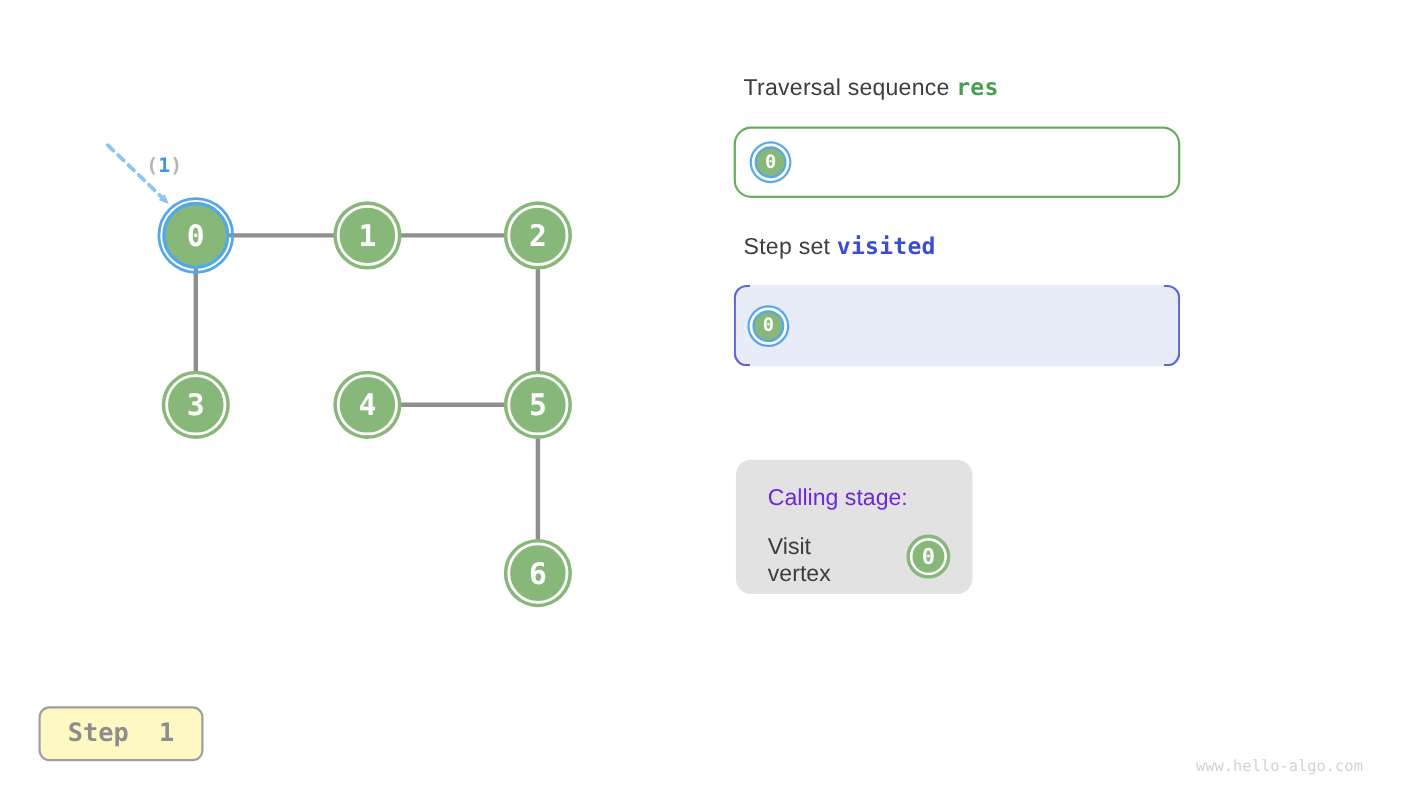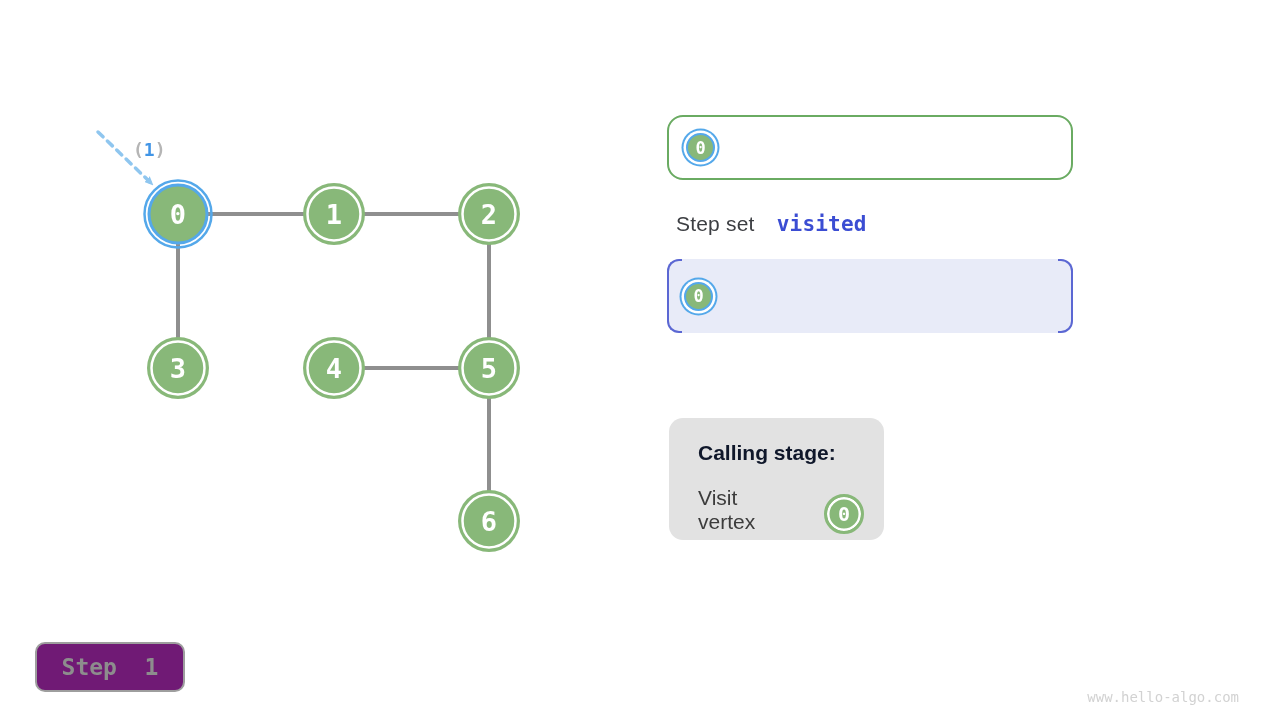--- a/index.html
+++ b/index.html
@@ -22,21 +22,21 @@
   .arrow-line { stroke:#8fc6ef; stroke-width:3.5; stroke-dasharray:7 6; fill:none; stroke-linecap:round; }
   .arrow-label { font-family:"DejaVu Sans Mono", monospace; font-size:18px; font-weight:bold; }
   
   .heading {
     position:absolute; font-size:21px; color:#3c3e42; letter-spacing:0.2px;
   }
   .heading .code { font-family:"DejaVu Sans Mono", monospace; font-weight:bold; }
   #traversal-heading { left:676px; top:67px; }
   #traversal-heading .code { color:#4a9e52; }
   #hashset-heading { left:676px; top:212px; }
-  #hashset-heading .code { color:#3b4dd3;margin-left:16px; }
+  #hashset-heading .code { color:#3b4dd3; }
 
   .res-box {
     position:absolute; left:667px; top:115px; width:406px; height:65px;
     border:2px solid #6aab62; border-radius:16px; background:#ffffff;
     display:flex; align-items:center; padding-left:17px; gap:14px;
   }
   .visited-box {
     position:absolute; left:667px; top:259px; width:406px; height:74px;
     background:#e8ebf8; border-radius:12px;
     display:flex; align-items:center; padding-left:17px; gap:14px;
@@ -55,33 +55,33 @@
     background:#88b879; border:2.5px solid #54a8ea;
     box-shadow:0 0 0 2.5px #ffffff, 0 0 0 4.5px #54a8ea;
     color:#ffffff; font-family:"DejaVu Sans Mono", monospace; font-weight:bold;
     font-size:17px; line-height:24px; text-align:center;
     display:flex; align-items:center; justify-content:center;
   }
   .calling-box {
     position:absolute; left:669px; top:418px; width:215px; height:122px;
     background:#e2e2e2; border-radius:14px; padding:23px 20px 0 29px;
   }
-  .calling-title { font-size:21px; font-weight:bold; color:#0f172a; }
-  .calling-row { margin-top:21px; display:flex; align-items:flex-end; gap:25px; }
+  .calling-title { font-size:21px; font-weight:normal; color:#6d28d9; }
+  .calling-row { margin-top:21px; display:flex; align-items:flex-start; gap:25px; }
   .calling-action { font-size:21px; color:#3c3c3c; }
   .chip-green {
     flex:0 0 auto; width:40px; height:40px; border-radius:50%;
     background:#88b879; border:3px solid #88b879;
     box-shadow:inset 0 0 0 2.5px #ffffff;
     color:#ffffff; font-family:"DejaVu Sans Mono", monospace; font-weight:bold;
     font-size:20px; display:flex; align-items:center; justify-content:center;
   }
   .step-button {
     position:absolute; left:35px; top:642px; width:150px; height:50px;
-    background:#701a75; border:2px solid #9e9e9e; border-radius:10px;
+    background:#fef9c3; border:2px solid #9e9e9e; border-radius:10px;
     color:#8d8d8d; font-family:"DejaVu Sans Mono", monospace; font-weight:bold;
     font-size:23px; display:flex; align-items:center; justify-content:center;
     white-space:pre; cursor:pointer;
   }
   .watermark {
     position:absolute; right:41px; top:689px;
     font-family:"DejaVu Sans Mono", monospace; font-size:14px; color:#d2d2d2;
   }
 </style>
 </head>
@@ -133,20 +133,24 @@
         <circle cx="489" cy="368" r="26.5" class="node-inner-ring"></circle>
         <text x="489" y="377.5" class="node-label">5</text>
       </g>
       <g>
         <circle cx="489" cy="521" r="31" class="node-main"></circle>
         <circle cx="489" cy="521" r="26.5" class="node-inner-ring"></circle>
         <text x="489" y="530.5" class="node-label">6</text>
       </g>
     </svg>
 
+  <div class="heading" id="traversal-heading">
+    <span>Traversal sequence</span>
+    <span class="code">res</span>
+  </div>
 
   <div class="res-box" id="res-box">
       <span class="chip">0</span>
     </div>
 
   <div class="heading" id="hashset-heading">
     <span>Step set</span>
     <span class="code">visited</span>
   </div>
 

